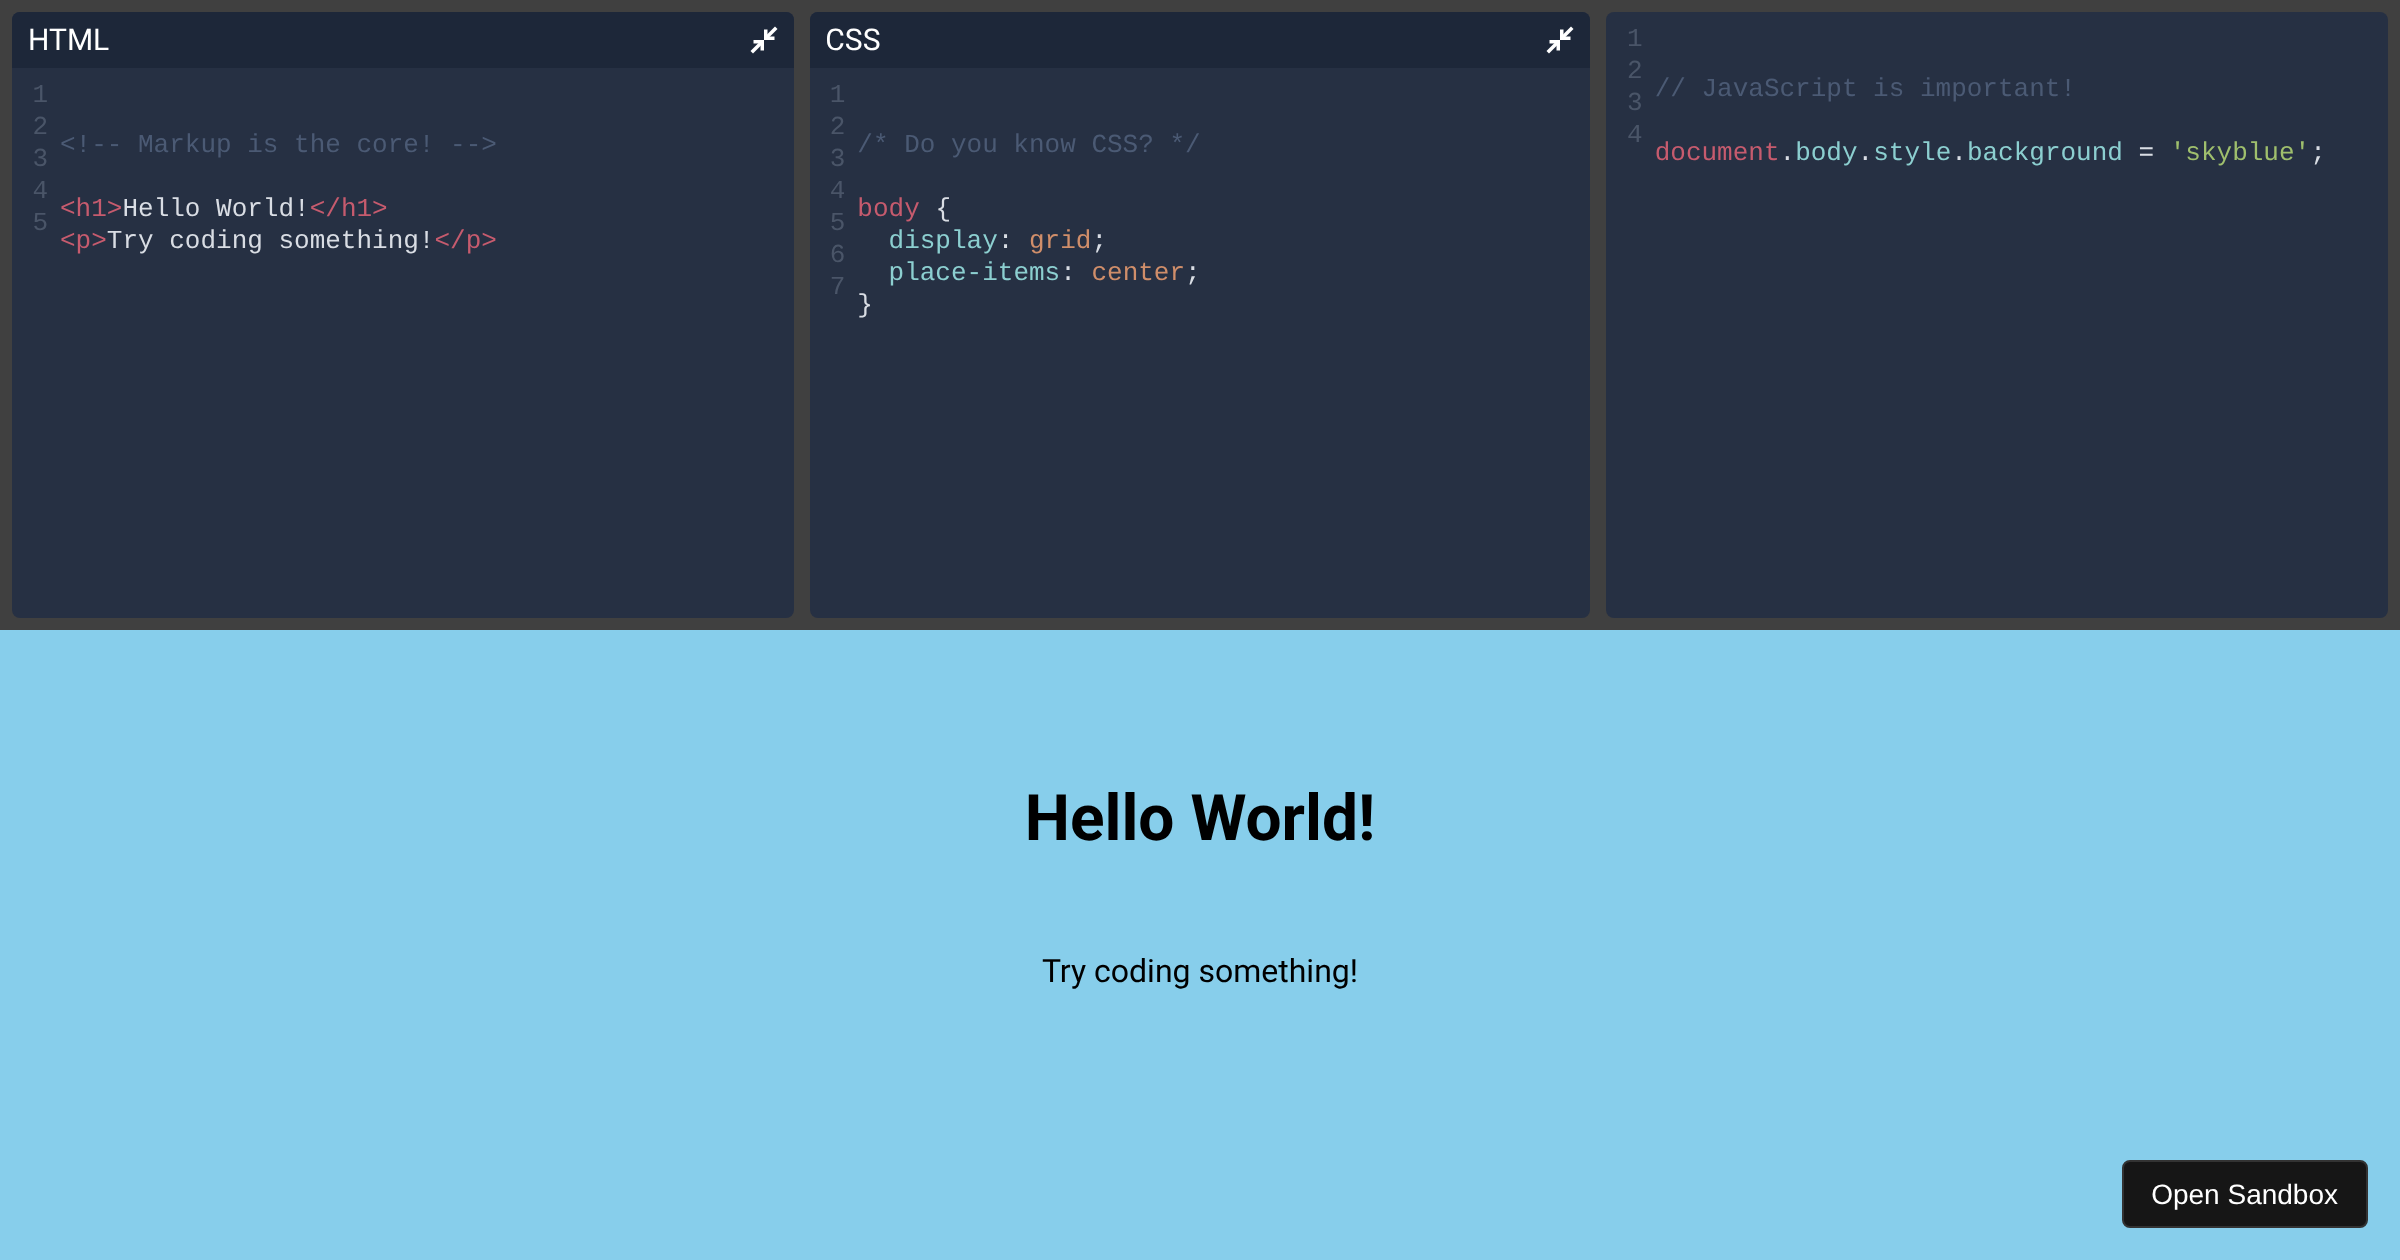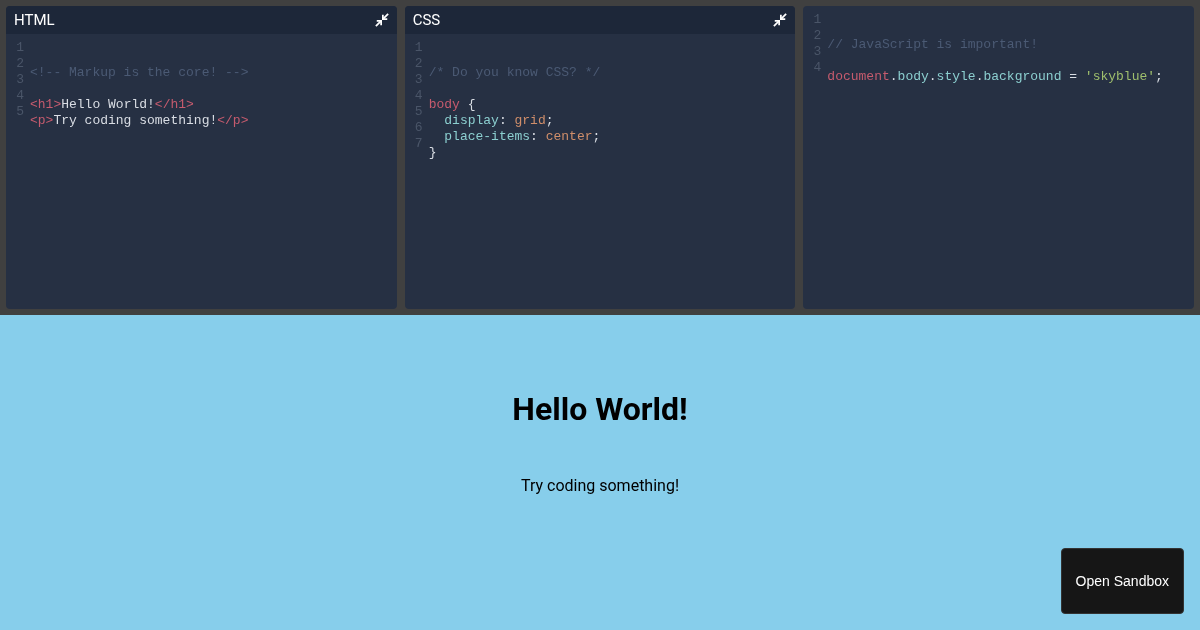--- a/index.html
+++ b/index.html
@@ -80,21 +80,21 @@
   .preview h1 { font-size: 32px; font-weight:700; color:#000; margin-bottom:48px; }
   .preview p { font-size: 16px; color:#000; }
   .open-sandbox {
     position:absolute;
     right:16px;
     bottom:16px;
     background:#161616;
     color:#fff;
     border:1px solid #333;
     border-radius:4px;
-    padding:24px 14px;
+    padding:8px 14px;
     font-size:14px;
     cursor:pointer;
   }
 </style>
 </head>
 <body>
 
 <div class="editors">
 
   <div class="editor-pane">

